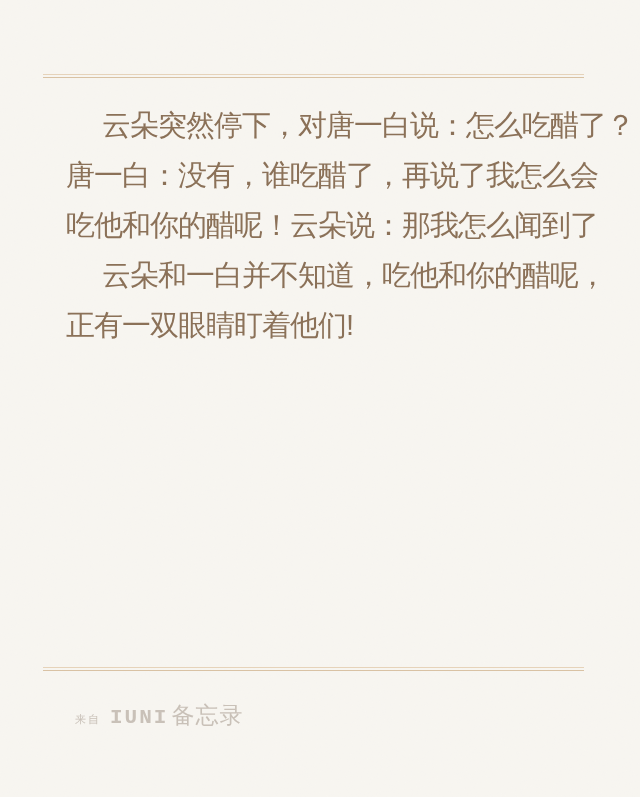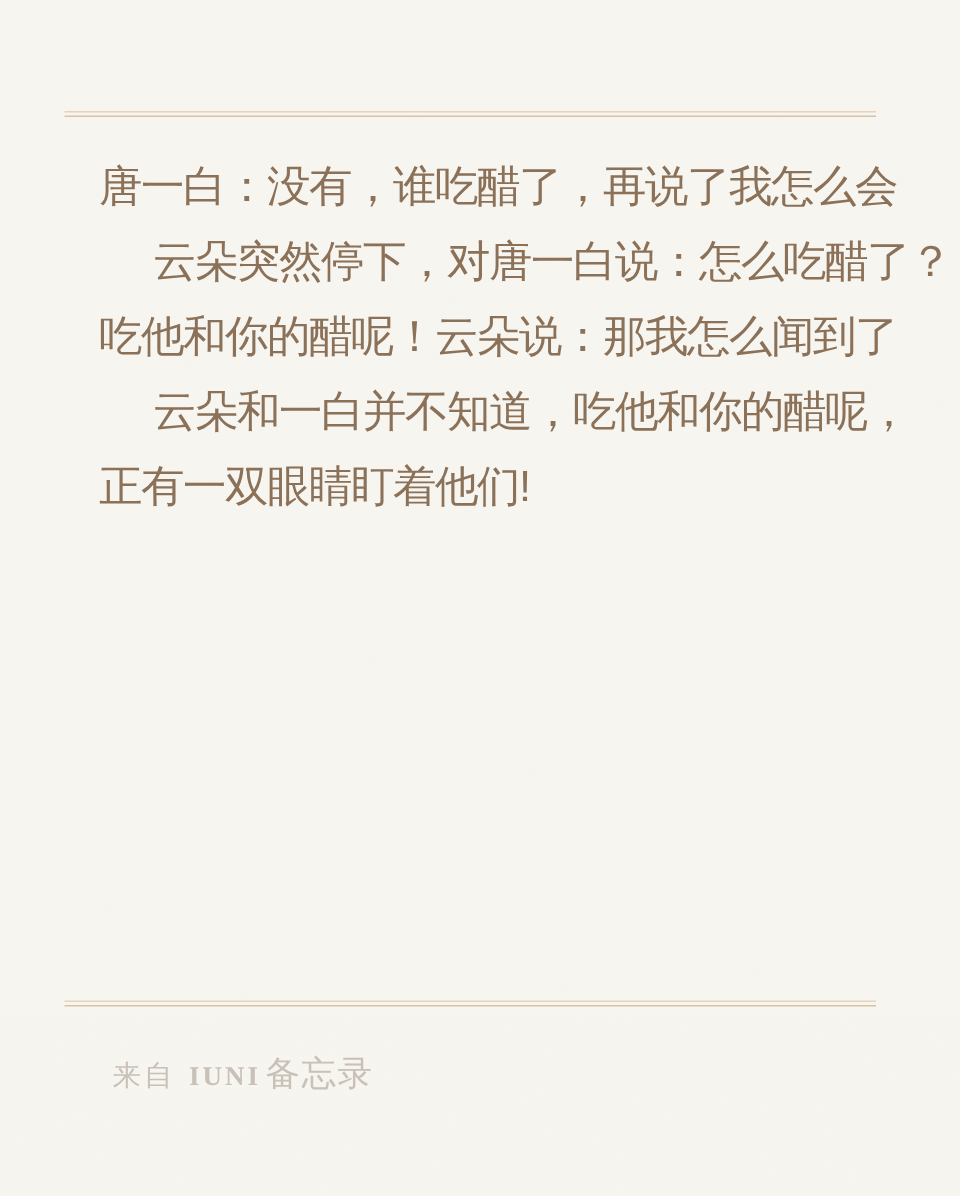--- a/index.html
+++ b/index.html
@@ -52,29 +52,29 @@
   .line.indent { padding-left: 36px; }
   .footer {
     position: absolute;
     left: 75px;
     top: 684px;
     display: flex;
     align-items: baseline;
     color: var(--footer-text-color);
   }
   .footer-prefix {
-    font-size: 19px;
+    font-size: 11px;
     letter-spacing: 2px;
   }
   .footer-brand {
-    font-size: 18px;
+    font-size: 21px;
     font-weight: bold;
     letter-spacing: 2px;
     margin-left: 9px;
-    font-family: Liberation Serif, serif;
+    font-family: Liberation Mono, monospace;
   }
   .footer-suffix {
     font-size: 23px;
     letter-spacing: 1px;
     margin-left: 3px;
     margin-top: 16px;
   }
 </style>
 </head>
 <body>
@@ -83,22 +83,22 @@
   <filter id="grain">
     <feTurbulence type="fractalNoise" baseFrequency="0.8" numOctaves="2" stitchTiles="stitch" result="n"></feTurbulence>
     <feColorMatrix in="n" type="matrix" values="0 0 0 0 0.93  0 0 0 0 0.92  0 0 0 0 0.90  0 0 0 0.18 0"></feColorMatrix>
   </filter>
   <rect width="640" height="797" filter="url(#grain)"></rect>
 </svg>
 
 <div class="rule rule-top"></div>
 
 <div class="note-body" id="note-lines">
+    <div class="line indent">云朵突然停下，对唐一白说：怎么吃醋了？</div>
     <div class="line">唐一白：没有，谁吃醋了，再说了我怎么会</div>
-    <div class="line indent">云朵突然停下，对唐一白说：怎么吃醋了？</div>
     <div class="line">吃他和你的醋呢！云朵说：那我怎么闻到了</div>
     <div class="line indent">云朵和一白并不知道，吃他和你的醋呢，</div>
     <div class="line">正有一双眼睛盯着他们!</div>
     <div class="line">&nbsp;</div>
     <div class="line">&nbsp;</div>
   </div>
 
 <div class="rule rule-bottom"></div>
 
 <div class="footer">

